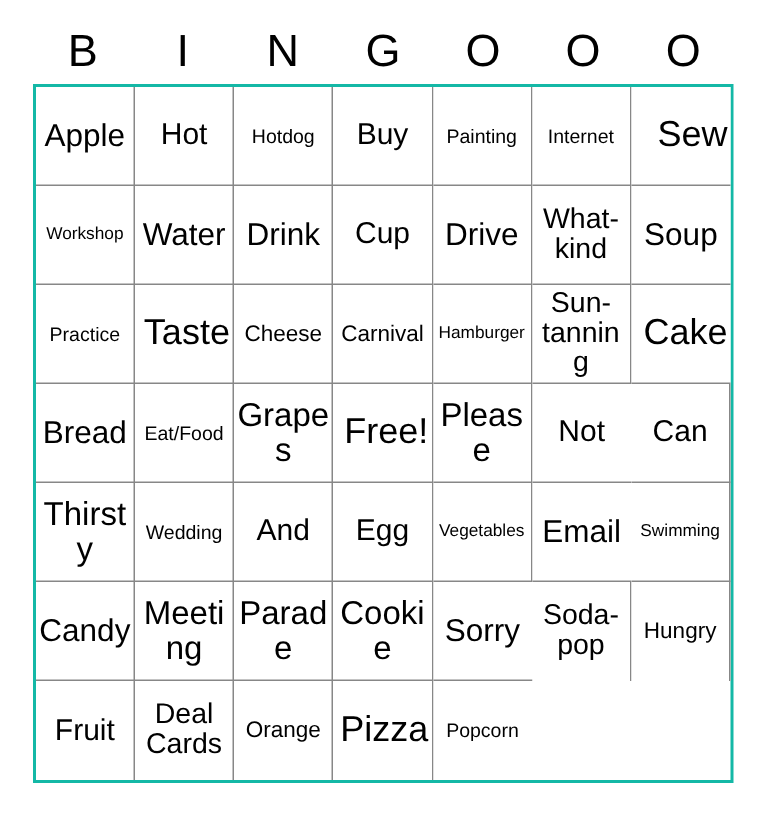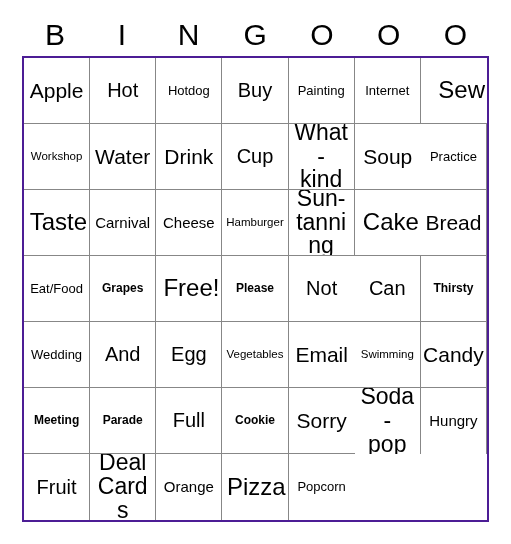--- a/index.html
+++ b/index.html
@@ -44,21 +44,21 @@
   }
 
   
   #grid {
     position: absolute;
     left: 22px;
     top: 56px;
     width: 467px;
     height: 466px;
     box-sizing: border-box;
-    border: 2px solid #4c1d95;
+    border: 2px solid #14b8a6;
     display: grid;
     grid-template-columns: repeat(7, 1fr);
     grid-template-rows: repeat(7, 1fr);
     background: #ffffff;
   }
   .cell {
     box-sizing: border-box;
     border-right: 1px solid #878787;
     border-bottom: 1px solid #878787;
     display: flex;
@@ -79,25 +79,25 @@
     color: #000000;
     word-break: normal;
     overflow-wrap: break-word;
     hyphens: manual;
   }
 
   
   .fs-xxl  { font-size: 20px; }
   .fs-xl   { font-size: 24px; text-align: right; }
   .fs-l    { font-size: 21px; }
-  .fs-m    { font-size: 12px; font-weight: bold; }
+  .fs-m    { font-size: 22px; }
   .fs-s    { font-size: 15px; }
   .fs-xs   { font-size: 13px; }
   .fs-xxs  { font-size: 11.5px; }
-  .fs-two  { font-size: 23px; }  
+  .fs-two  { font-size: 19px; }  
 </style>
 </head>
 <body>
 
 <div id="card">
 
   <div id="header-row">
       <div class="header-letter">B</div>
       <div class="header-letter">I</div>
       <div class="header-letter">N</div>
@@ -135,38 +135,41 @@
       <div class="cell">
         <span class="cell-text fs-l">Water</span>
       </div>
       <div class="cell">
         <span class="cell-text fs-l">Drink</span>
       </div>
       <div class="cell">
         <span class="cell-text fs-xxl">Cup</span>
       </div>
       <div class="cell">
+        <span class="cell-text fs-l">Drive</span>
+      </div>
+      <div class="cell">
         <span class="cell-text fs-two">What-<br>kind</span>
       </div>
       <div class="cell col-last">
         <span class="cell-text fs-l">Soup</span>
       </div>
       <div class="cell">
         <span class="cell-text fs-xs">Practice</span>
       </div>
       <div class="cell">
         <span class="cell-text fs-xl">Taste</span>
       </div>
       <div class="cell">
+        <span class="cell-text fs-s">Cheese</span>
+      </div>
+      <div class="cell">
         <span class="cell-text fs-s">Carnival</span>
       </div>
       <div class="cell">
-        <span class="cell-text fs-s">Cheese</span>
-      </div>
-      <div class="cell">
         <span class="cell-text fs-xxs">Hamburger</span>
       </div>
       <div class="cell">
         <span class="cell-text fs-two">Sun-<br>tanning</span>
       </div>
       <div class="cell col-last">
         <span class="cell-text fs-xl">Cake</span>
       </div>
       <div class="cell">
         <span class="cell-text fs-l">Bread</span>
@@ -211,23 +214,20 @@
         <span class="cell-text fs-xxs">Swimming</span>
       </div>
       <div class="cell">
         <span class="cell-text fs-l">Candy</span>
       </div>
       <div class="cell">
         <span class="cell-text fs-m">Meeting</span>
       </div>
       <div class="cell">
         <span class="cell-text fs-m">Parade</span>
-      </div>
-      <div class="cell">
-        <span class="cell-text fs-xxl">Full</span>
       </div>
       <div class="cell">
         <span class="cell-text fs-m">Cookie</span>
       </div>
       <div class="cell col-last">
         <span class="cell-text fs-l">Sorry</span>
       </div>
       <div class="cell row-last">
         <span class="cell-text fs-two">Soda-<br>pop</span>
       </div>

